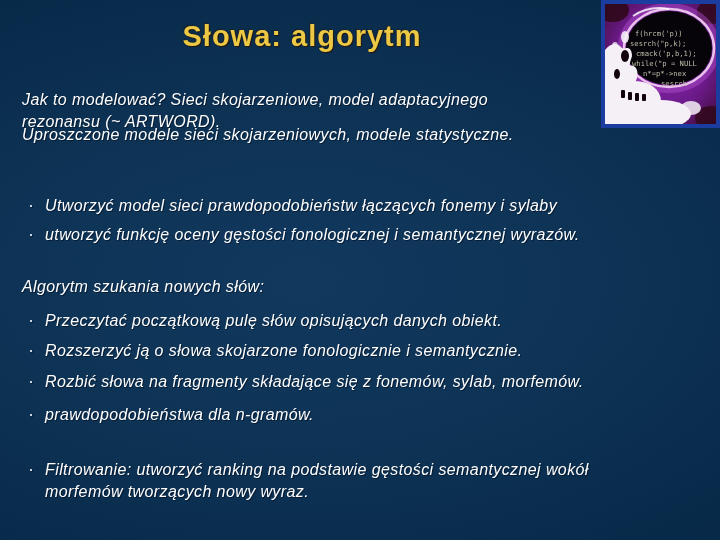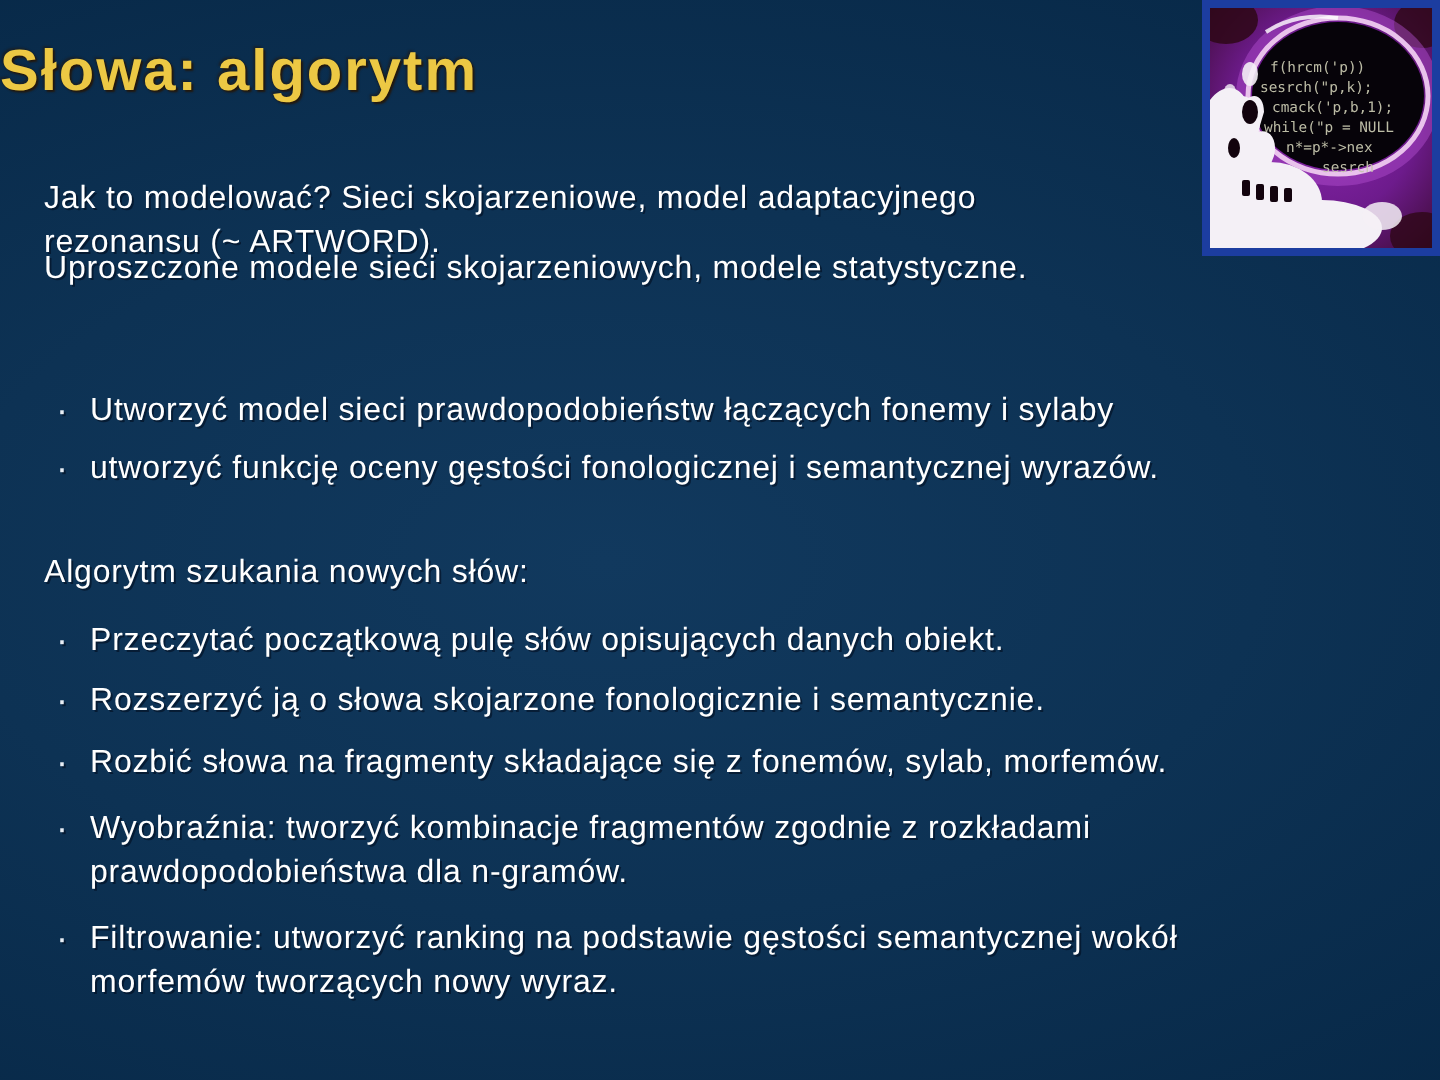--- a/index.html
+++ b/index.html
@@ -7,32 +7,32 @@
     width: 720px; height: 540px; overflow: hidden;
     font-family: "Liberation Sans", "DejaVu Sans", sans-serif;
   }
   .slide {
     position: relative; width: 720px; height: 540px; overflow: hidden;
     background: radial-gradient(ellipse 130% 95% at 42% 52%,
       #11395e 0%, #0d3254 35%, #072847 70%, #021c36 100%);
   }
   .title {
     position: absolute; top: 20px; left: 0; width: 604px;
-    text-align: left;
+    text-align: center;
     font-size: 29px; font-weight: 600; letter-spacing: 1px;
     color: #ecc844;
     text-shadow: 1px 1px 1px rgba(40,20,0,0.85), -1px -1px 1px rgba(40,20,0,0.4);
   }
   .textblock {
     position: absolute; left: 22px;
     color: #ffffff; font-size: 16px; line-height: 22px;
     letter-spacing: 0.4px;
     text-shadow: 1px 1px 0 rgba(0,10,25,0.55);
   }
-  .line { display: block; }
+  .line { display: block; font-style: italic; }
   .bullet {
     position: absolute; left: 28px; padding-left: 17px;
     color: #ffffff; font-size: 16px; line-height: 22px;
     letter-spacing: 0.4px;
     text-shadow: 1px 1px 0 rgba(0,10,25,0.55);
   }
   .marker {
     position: absolute; left: 0; top: -1px;
     font-size: 18px; color: #e8eef5;
   }
@@ -131,21 +131,20 @@
   <div class="bullet" style="top:340px;">
     <span class="marker">·</span>
     <span class="line">Rozszerzyć ją o słowa skojarzone fonologicznie i semantycznie.</span>
   </div>
   <div class="bullet" style="top:371px;">
     <span class="marker">·</span>
     <span class="line">Rozbić słowa na fragmenty składające się z fonemów, sylab, morfemów.</span>
   </div>
   <div class="bullet" style="top:404px;">
     <span class="marker">·</span>
-    <span class="line">Wyobraźnia: tworzyć kombinacje fragmentów zgodnie z rozkładami</span>
     <span class="line">prawdopodobieństwa dla n-gramów.</span>
   </div>
   <div class="bullet" style="top:459px;">
     <span class="marker">·</span>
     <span class="line">Filtrowanie: utworzyć ranking na podstawie gęstości semantycznej wokół</span>
     <span class="line">morfemów tworzących nowy wyraz.</span>
   </div>
 
 </div>
 

